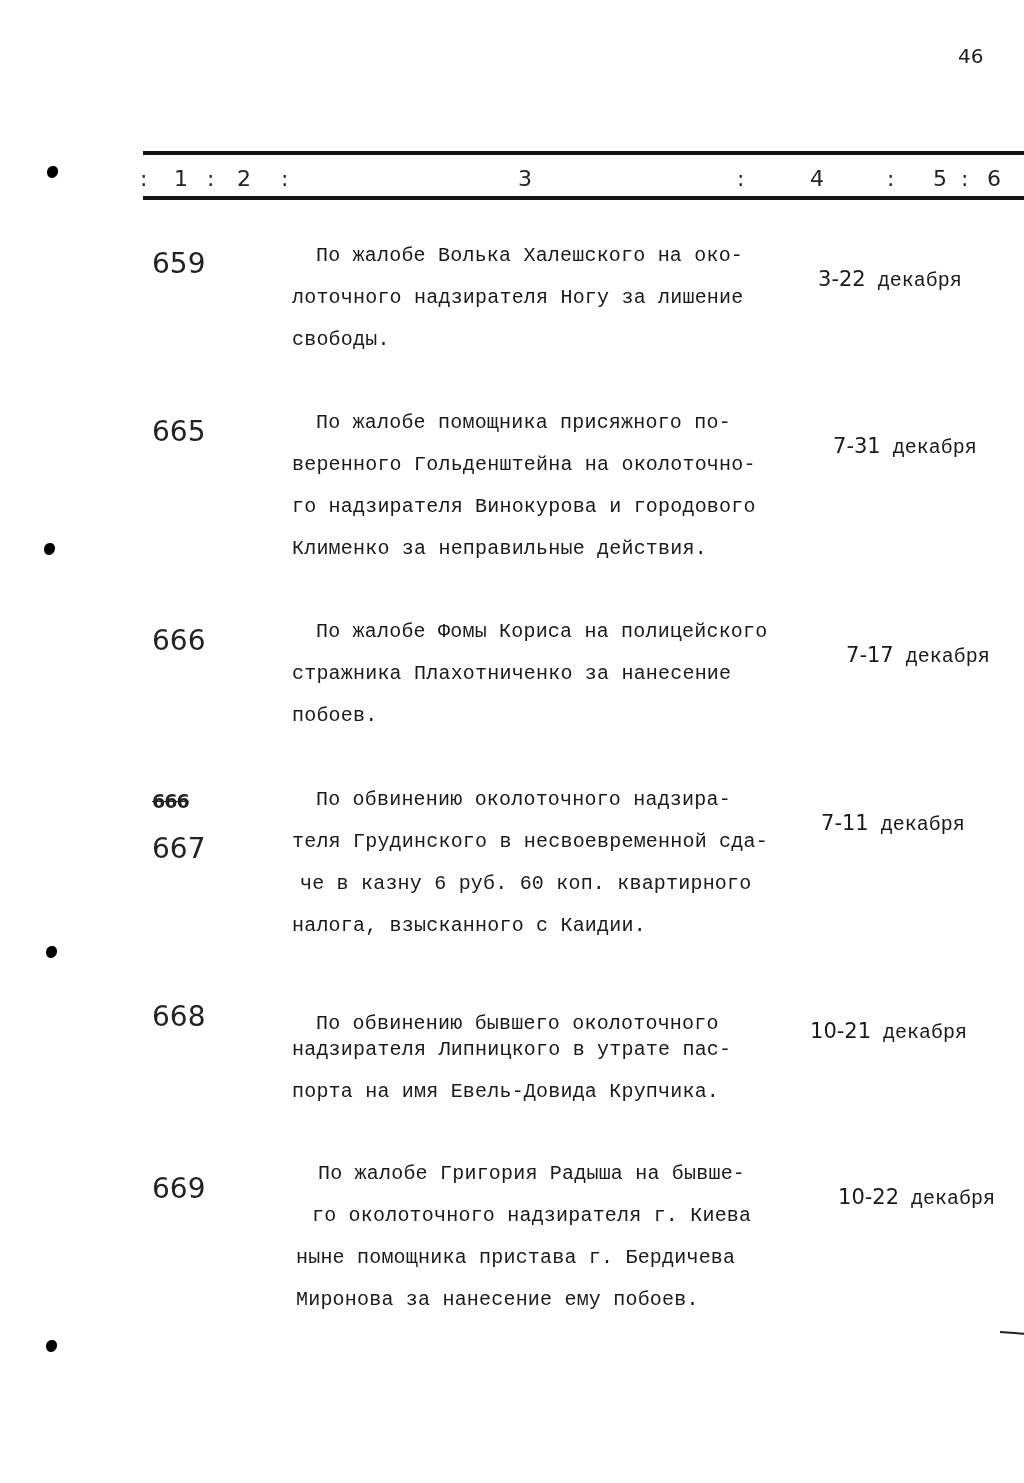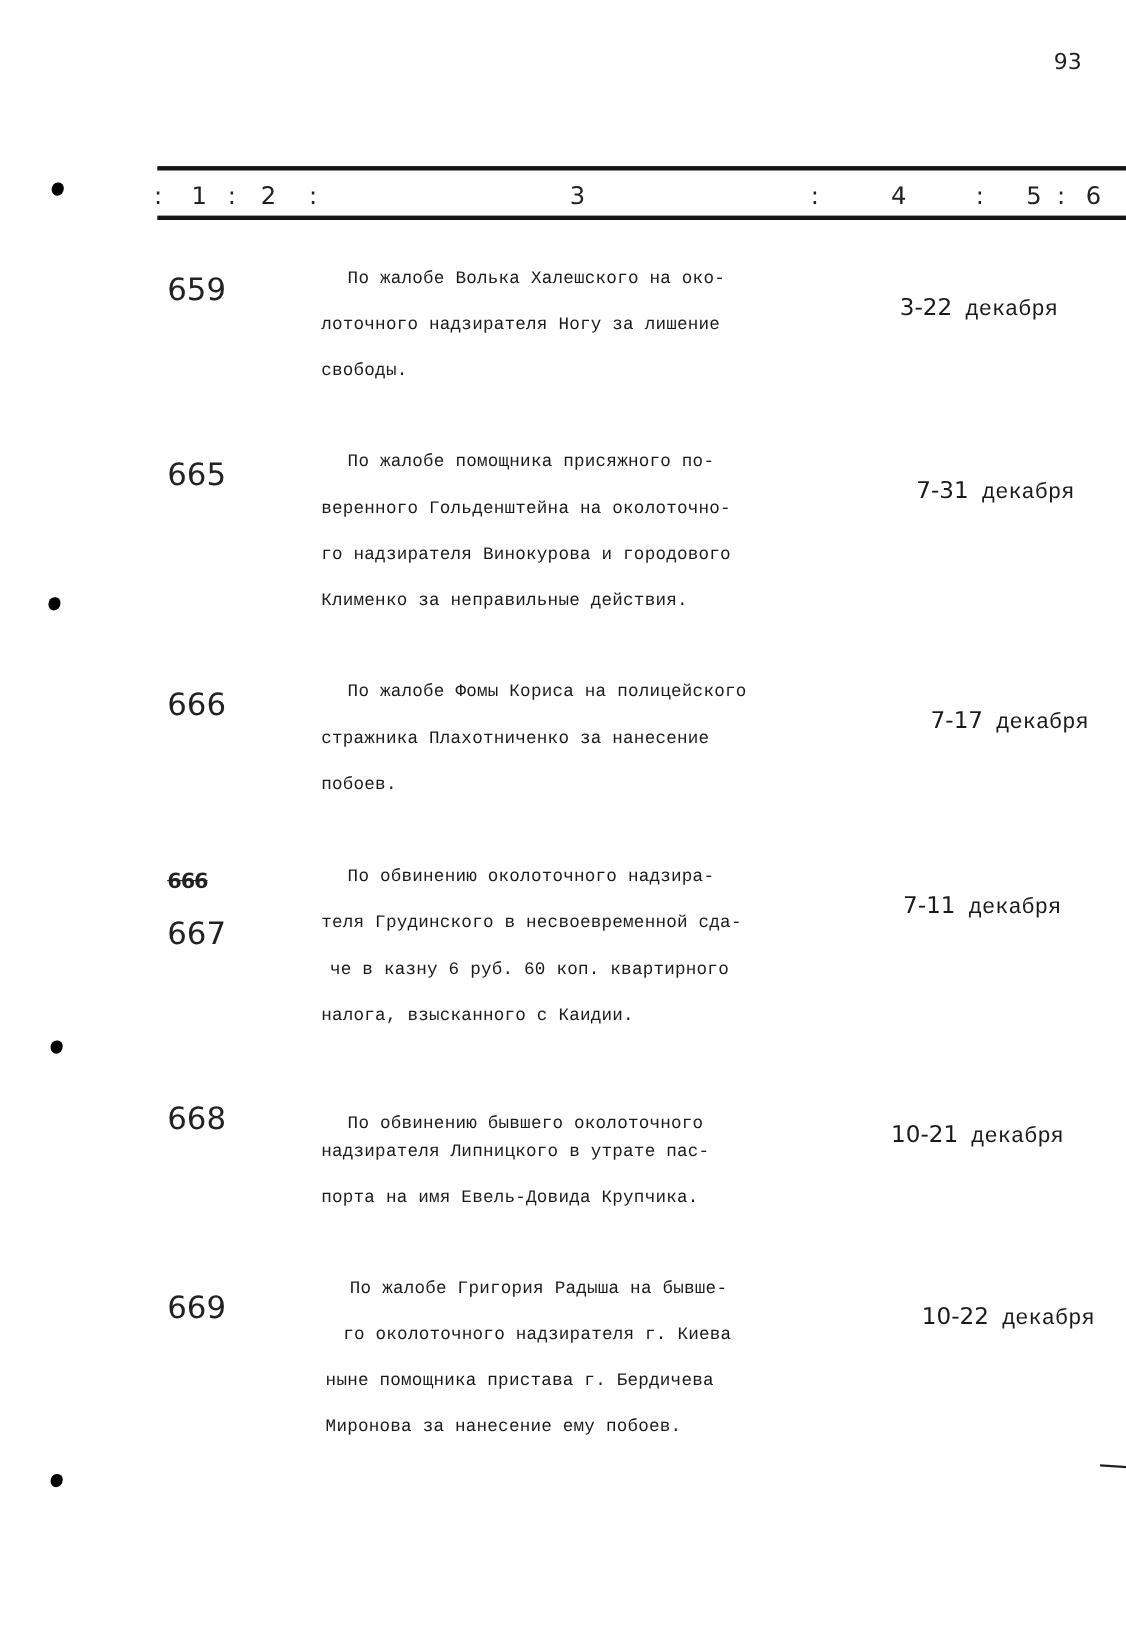--- a/index.html
+++ b/index.html
@@ -30,31 +30,31 @@
       position: absolute; left: 1000px; top: 1332px; width: 26px; height: 2px;
       background: #222; transform: rotate(4deg);
     }
     .entry { position: absolute; left: 0; width: 1024px; }
     .entry-num {
       position: absolute; left: 152px; font-family: "DejaVu Sans", sans-serif;
       font-size: 28px; color: #222;
     }
     .entry-num.struck { letter-spacing: -1px; font-weight: bold; text-decoration: line-through; }
     .entry-line {
-      position: absolute; font-size: 16px; white-space: pre; letter-spacing: 0.2px;
+      position: absolute; font-size: 20px; white-space: pre; letter-spacing: 0.2px;
     }
     .entry-date {
       position: absolute; font-size: 20px; white-space: pre;
     }
     .entry-date .d { font-family: "DejaVu Sans", sans-serif; font-size: 21px; }
   </style>
 </head>
 <body>
 
-<div class="page-number">93</div>
+<div class="page-number">46</div>
 
 <div class="mark" style="left:47px; top:166px;"></div>
 <div class="mark" style="left:44px; top:543px;"></div>
 <div class="mark" style="left:46px; top:946px;"></div>
 <div class="mark" style="left:46px; top:1340px;"></div>
 <div class="edge-line"></div>
 
 <div class="rule top"></div>
 <div class="header-row">
   <span style="left:140px;">:</span>

